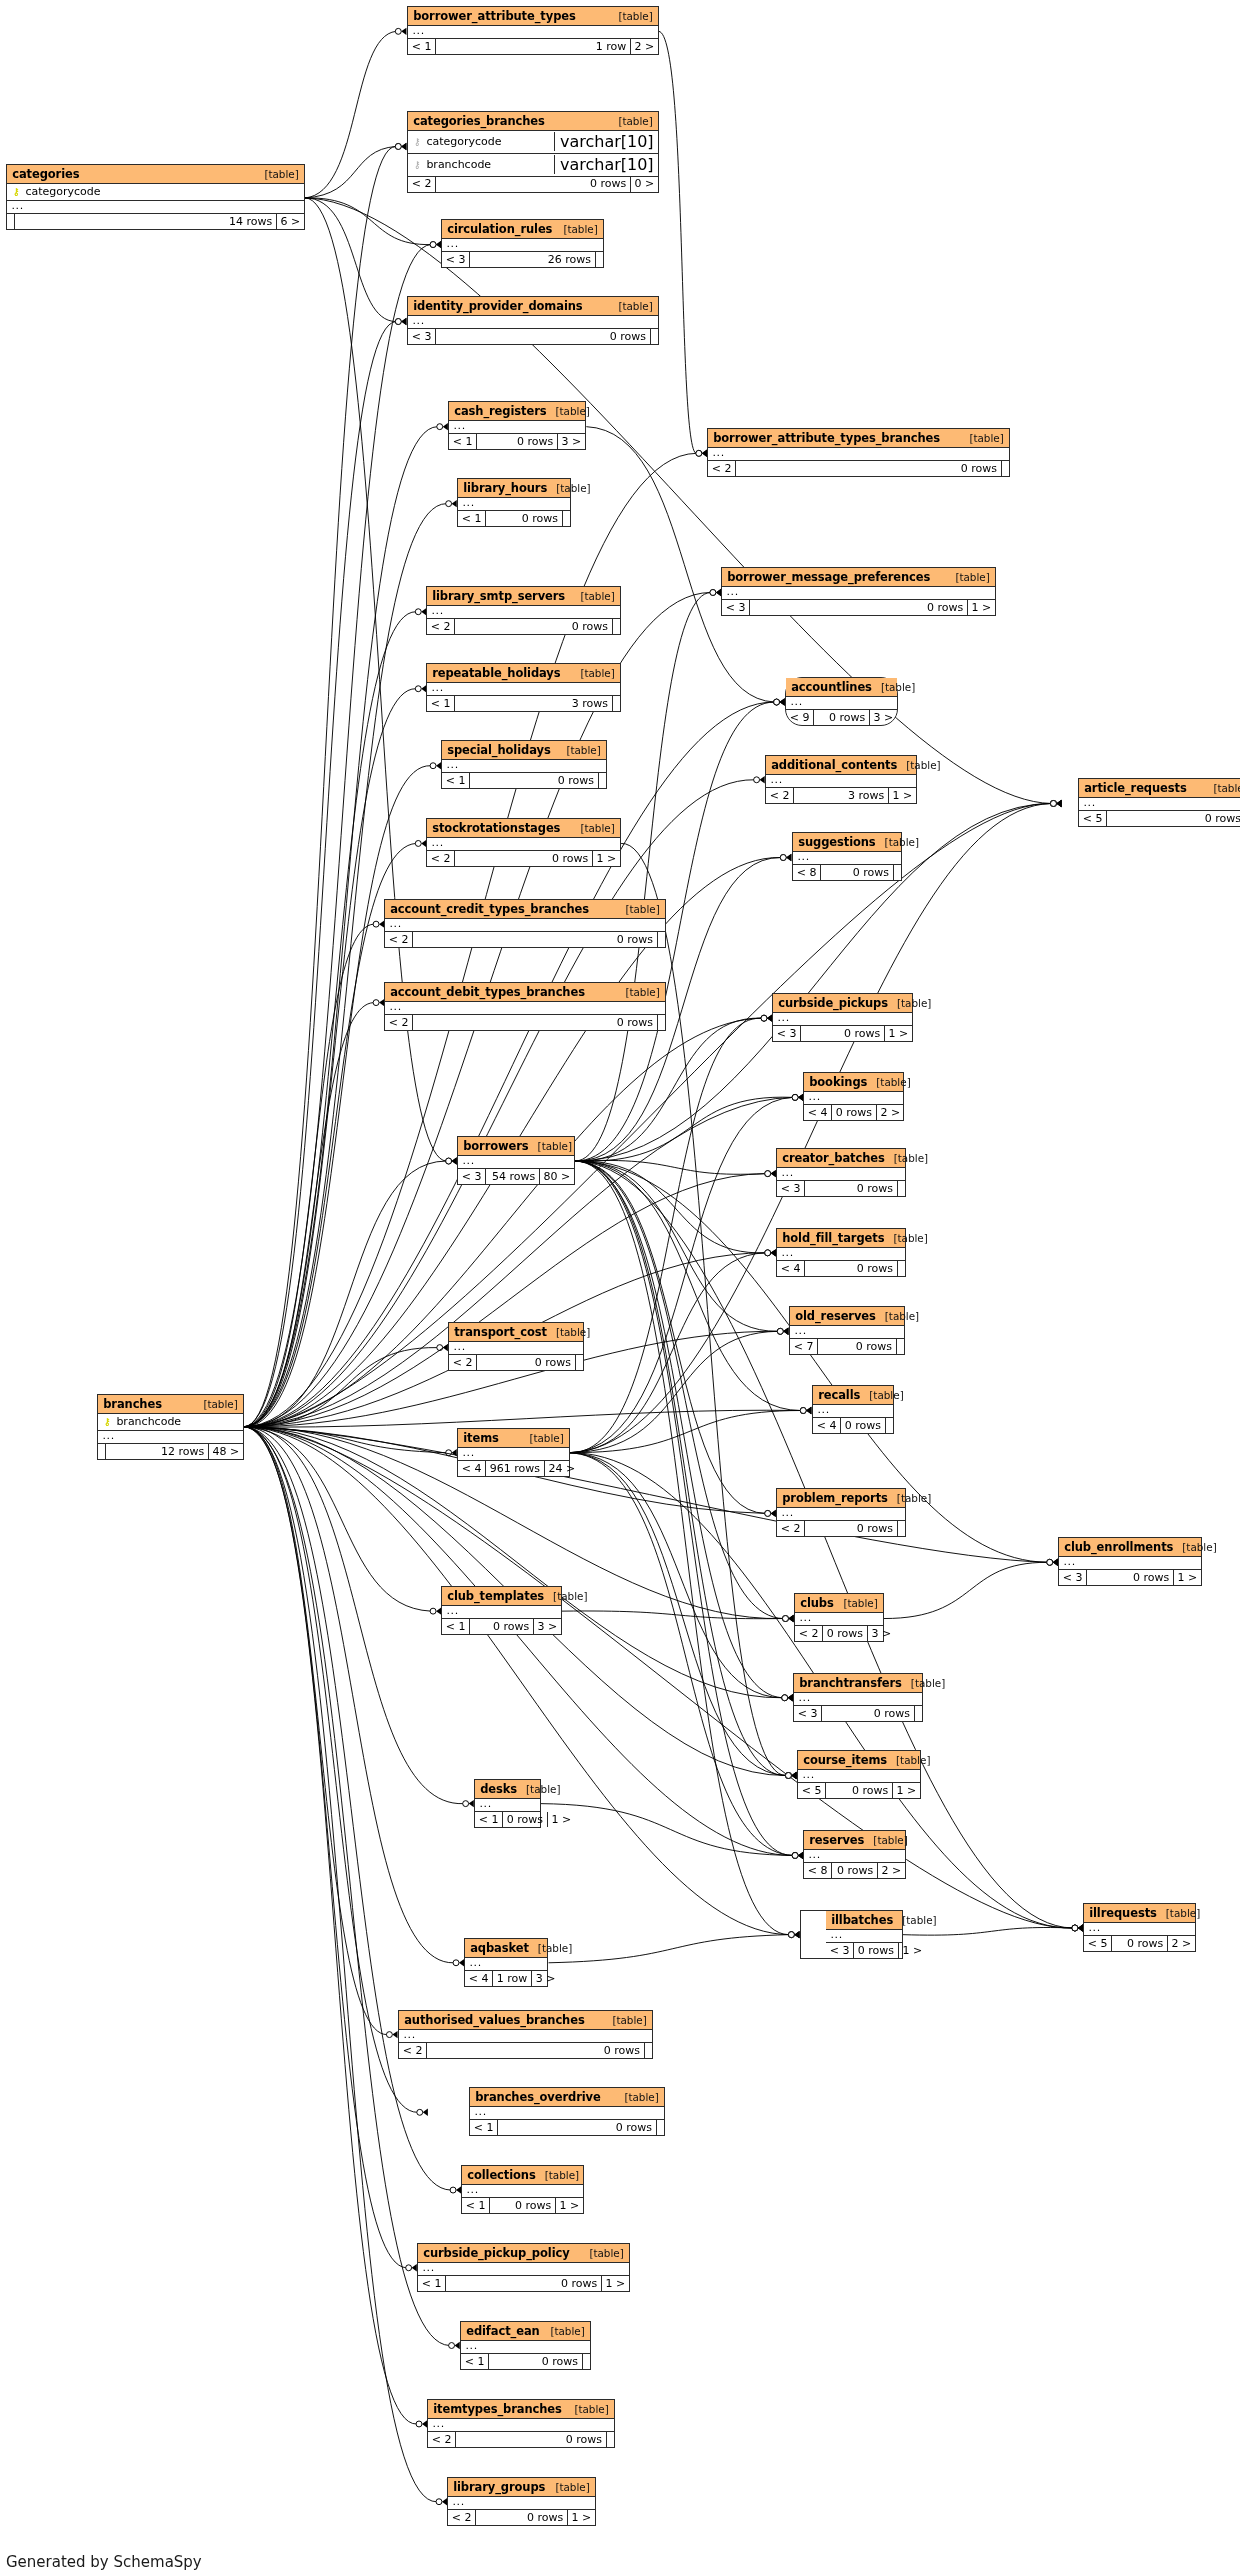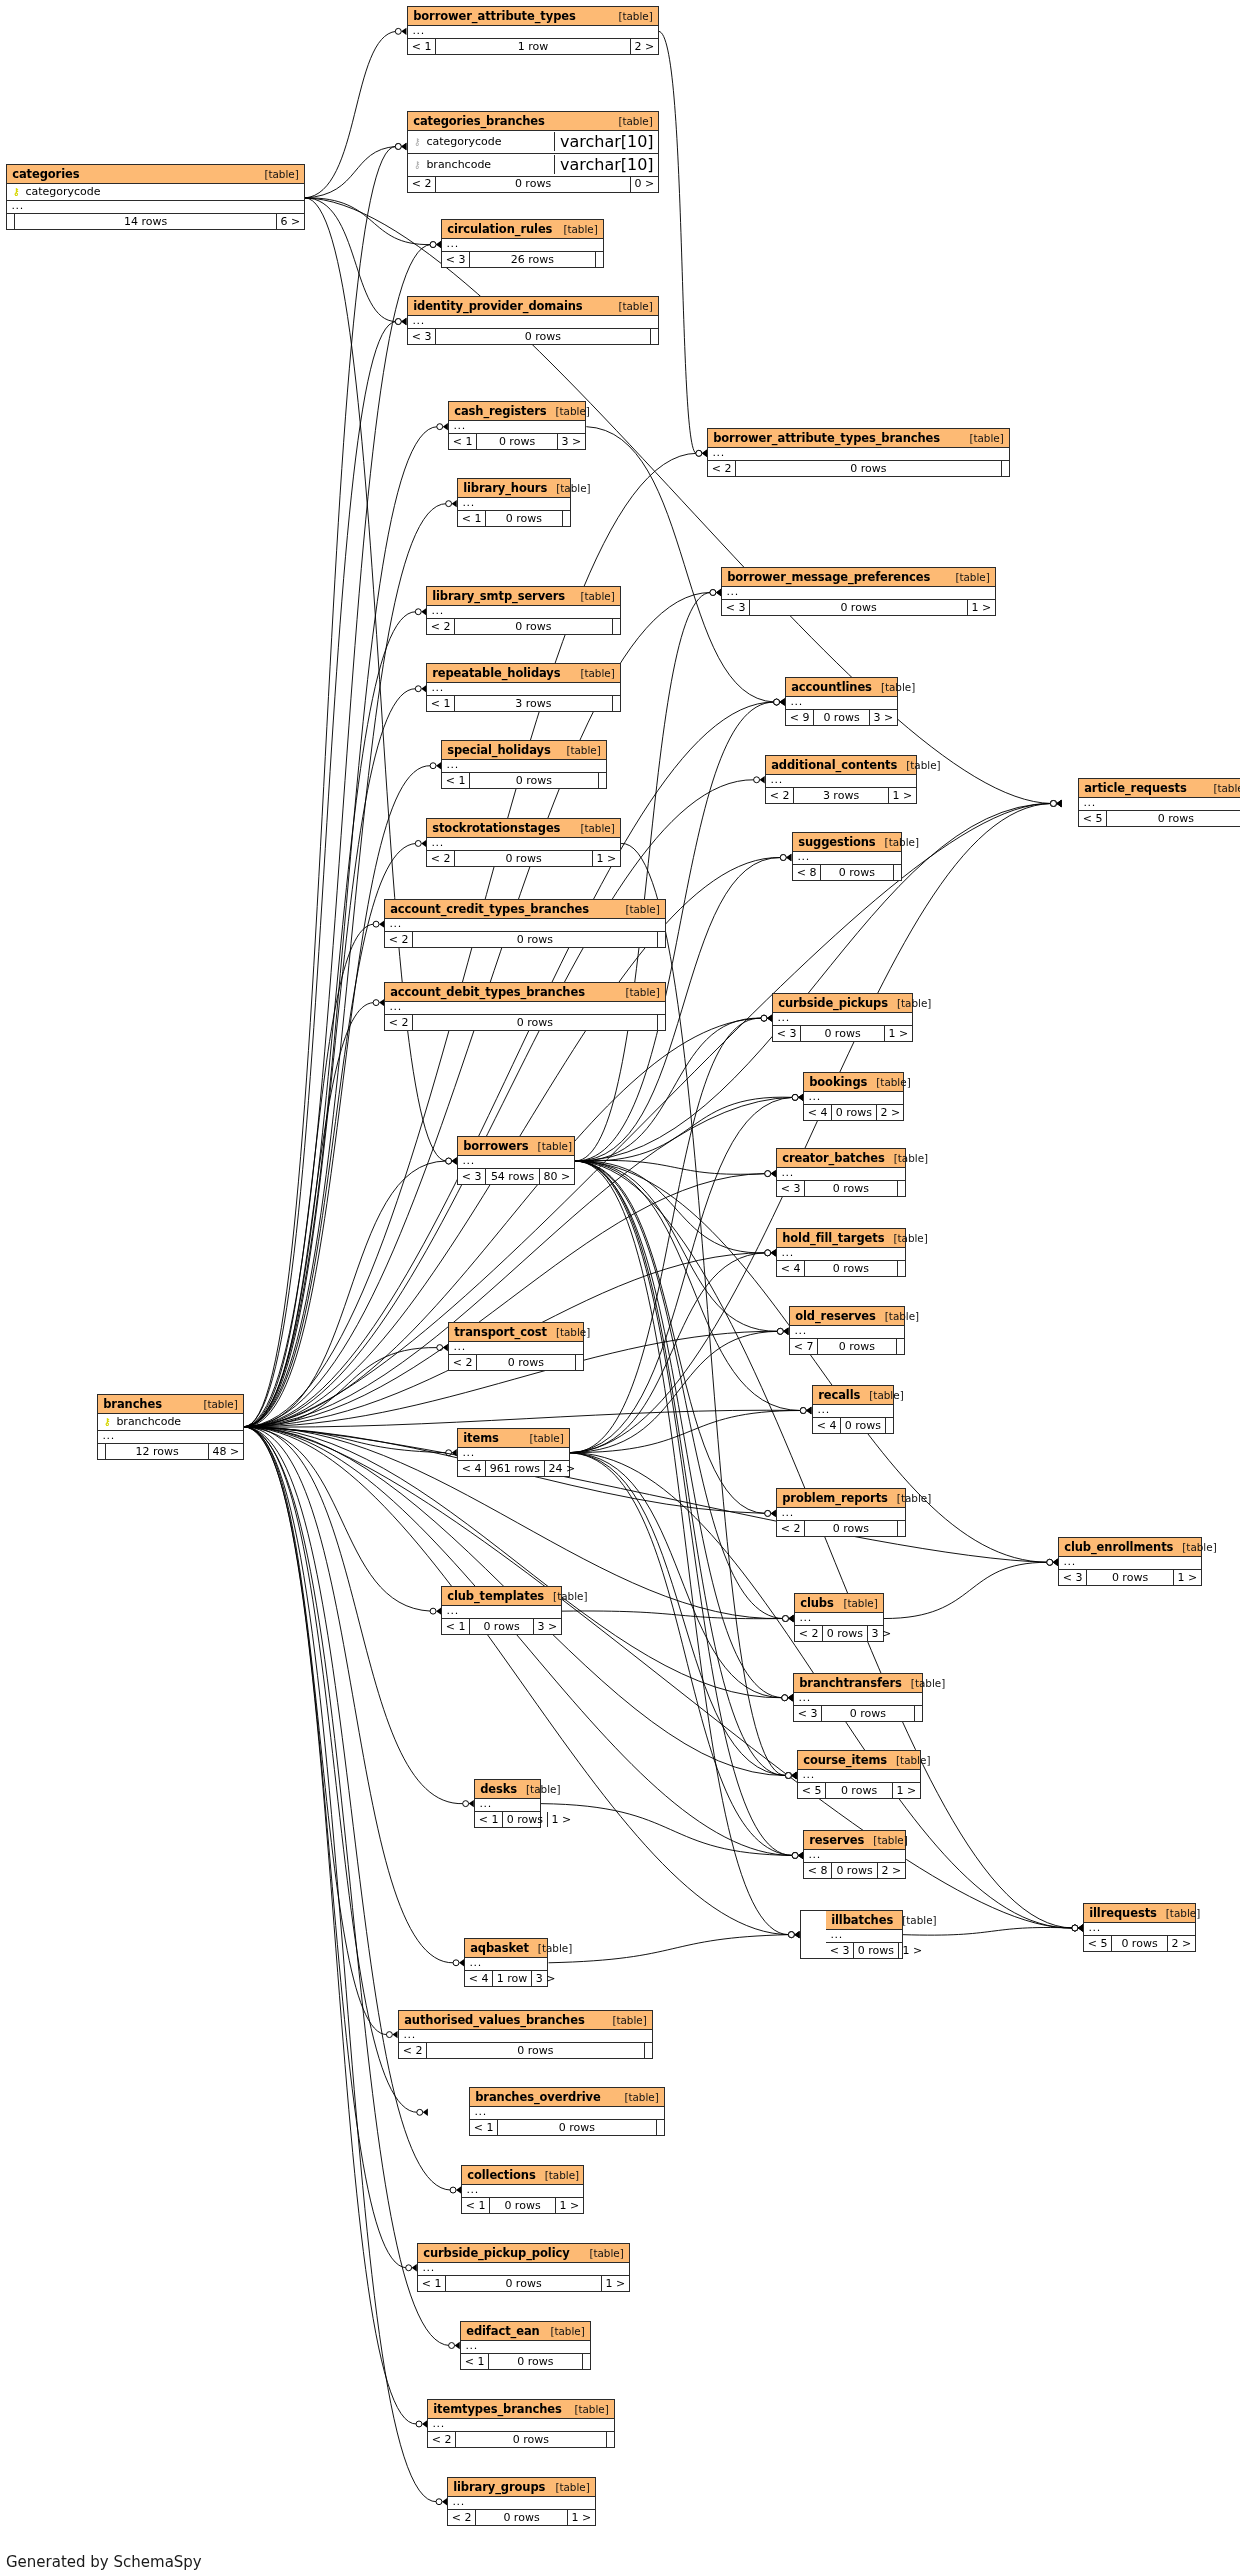--- a/index.html
+++ b/index.html
@@ -94,21 +94,21 @@
     font-size: 11px;
     min-height: 15px;
     box-sizing: border-box;
   }
   .tn-foot-cell {
     padding: 0.7px 3.7px;
     box-sizing: border-box;
     white-space: nowrap;
   }
   .tn-foot-left  { flex: 0 0 auto; text-align: left;  border-right: 0.9px solid #2b2b2b; }
-  .tn-foot-mid   { flex: 1 1 auto; text-align: center; border-right: 0.9px solid #2b2b2b; }
+  .tn-foot-mid   { flex: 1 1 auto; text-align: right; border-right: 0.9px solid #2b2b2b; }
   .tn-foot-right { flex: 0 0 auto; text-align: right; }
   #footer-note {
     position: absolute;
     left: 6px;
     top: 2553px;
     font-size: 15px;
     color: #1a1a1a;
     white-space: nowrap;
   }
 </style>
@@ -907,21 +907,21 @@
           <span class="tn-name">borrower_message_preferences</span>
           <span class="tn-tag">[table]</span>
         </div>
         <div class="tn-ellipsis">...</div>
         <div class="tn-footer">
           <div class="tn-foot-cell tn-foot-left">&lt; 3</div>
           <div class="tn-foot-cell tn-foot-mid">0 rows</div>
           <div class="tn-foot-cell tn-foot-right">1 &gt;</div>
         </div>
       </div>
-      <div class="table-node" style="left: 785px; top: 677px; width: 113px;">
+      <div class="table-node" style="left: 785px; top: 677px; width: 113px; border-radius: 17px;">
         <div class="tn-header">
           <span class="tn-name">accountlines</span>
           <span class="tn-tag">[table]</span>
         </div>
         <div class="tn-ellipsis">...</div>
         <div class="tn-footer">
           <div class="tn-foot-cell tn-foot-left">&lt; 9</div>
           <div class="tn-foot-cell tn-foot-mid">0 rows</div>
           <div class="tn-foot-cell tn-foot-right">3 &gt;</div>
         </div>

